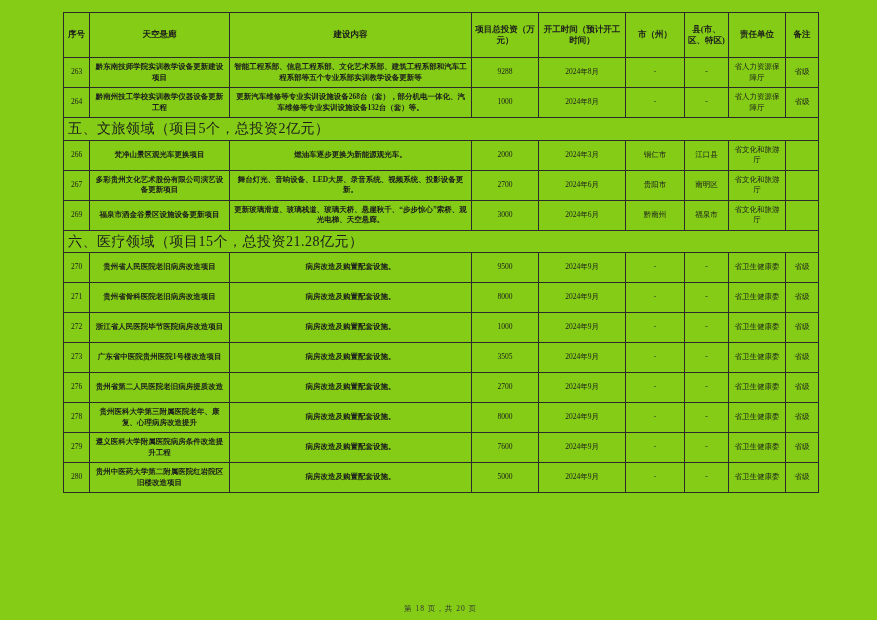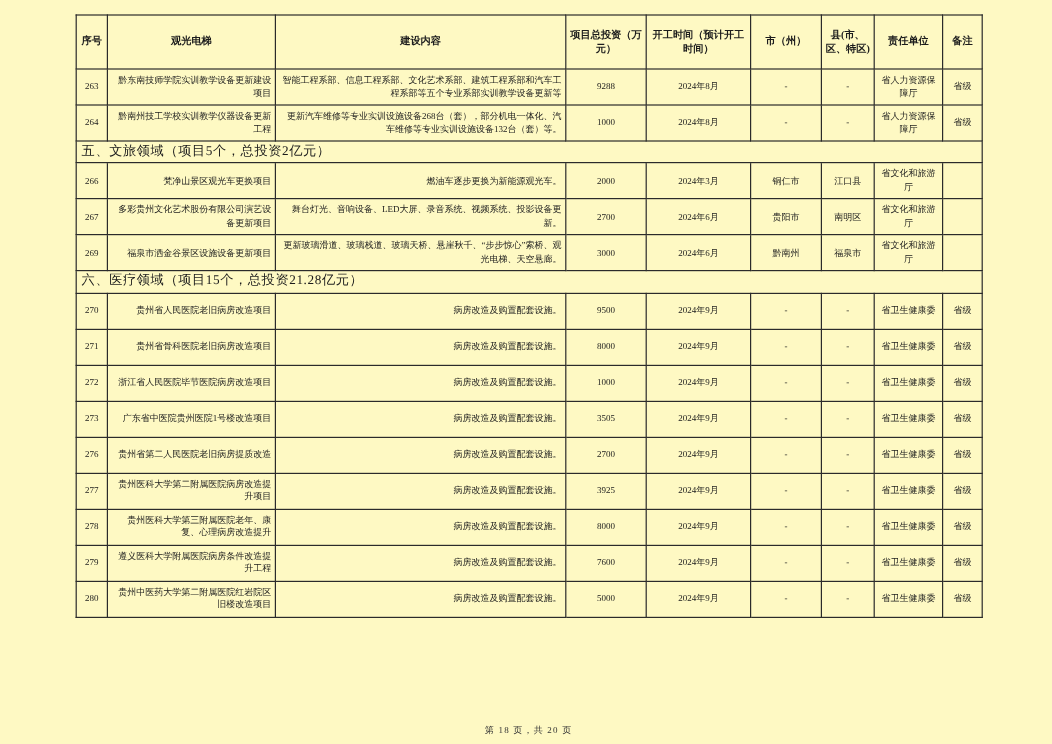--- a/index.html
+++ b/index.html
@@ -6,21 +6,21 @@
   body {
     width: 877px; height: 620px;
     background: #ffffff;
     font-family: "Liberation Serif", "DejaVu Serif", serif;
     color: #1c1c1c;
     overflow: hidden;
   }
   .page {
     position: relative;
     width: 877px; height: 620px;
-    background: #fef9c3;
+    background: #84cc16;
   }
   table.doc-table {
     position: absolute;
     left: 63px; top: 12px;
     width: 755px;
     border-collapse: collapse;
     table-layout: fixed;
     border: 1.5px solid #1a1a1a;
   }
   .doc-table th, .doc-table td {
@@ -39,23 +39,23 @@
   }
   .doc-table td {
     font-size: 7.5px;
     line-height: 1.4;
     height: 25px;
   }
   td.col-no, td.col-investment, td.col-start, td.col-city,
   td.col-county, td.col-unit, td.col-note {
     text-align: center;
   }
-  td.col-name, td.col-content { text-align: right; }
+  td.col-name, td.col-content { text-align: center; font-weight: bold; }
   td.section-cell {
-    font-size: 11px;
+    font-size: 14px;
     text-align: left;
     height: 12px;
     padding: 1px 4px;
     letter-spacing: 0.5px;
   }
   .footer {
     position: absolute;
     left: 63px; width: 755px;
     bottom: 6px;
     text-align: center;
@@ -76,21 +76,21 @@
       <col style="width:67px">
       <col style="width:87px">
       <col style="width:59px">
       <col style="width:44px">
       <col style="width:57px">
       <col style="width:33px">
     </colgroup>
     <thead>
       <tr>
         <th>序号</th>
-        <th>观光电梯</th>
+        <th>天空悬廊</th>
         <th>建设内容</th>
         <th>项目总投资（万元）</th>
         <th>开工时间（预计开工时间）</th>
         <th>市（州）</th>
         <th>县(市、区、特区)</th>
         <th>责任单位</th>
         <th>备注</th>
       </tr>
     </thead>
     <tbody>
@@ -204,31 +204,20 @@
           <td class="col-name">贵州省第二人民医院老旧病房提质改造</td>
           <td class="col-content">病房改造及购置配套设施。</td>
           <td class="col-investment">2700</td>
           <td class="col-start">2024年9月</td>
           <td class="col-city">-</td>
           <td class="col-county">-</td>
           <td class="col-unit">省卫生健康委</td>
           <td class="col-note">省级</td>
         </tr>
         <tr>
-          <td class="col-no">277</td>
-          <td class="col-name">贵州医科大学第二附属医院病房改造提升项目</td>
-          <td class="col-content">病房改造及购置配套设施。</td>
-          <td class="col-investment">3925</td>
-          <td class="col-start">2024年9月</td>
-          <td class="col-city">-</td>
-          <td class="col-county">-</td>
-          <td class="col-unit">省卫生健康委</td>
-          <td class="col-note">省级</td>
-        </tr>
-        <tr>
           <td class="col-no">278</td>
           <td class="col-name">贵州医科大学第三附属医院老年、康复、心理病房改造提升</td>
           <td class="col-content">病房改造及购置配套设施。</td>
           <td class="col-investment">8000</td>
           <td class="col-start">2024年9月</td>
           <td class="col-city">-</td>
           <td class="col-county">-</td>
           <td class="col-unit">省卫生健康委</td>
           <td class="col-note">省级</td>
         </tr>

